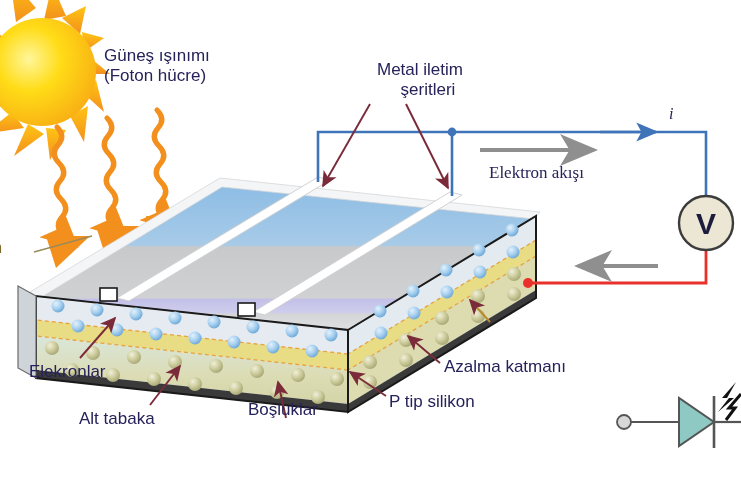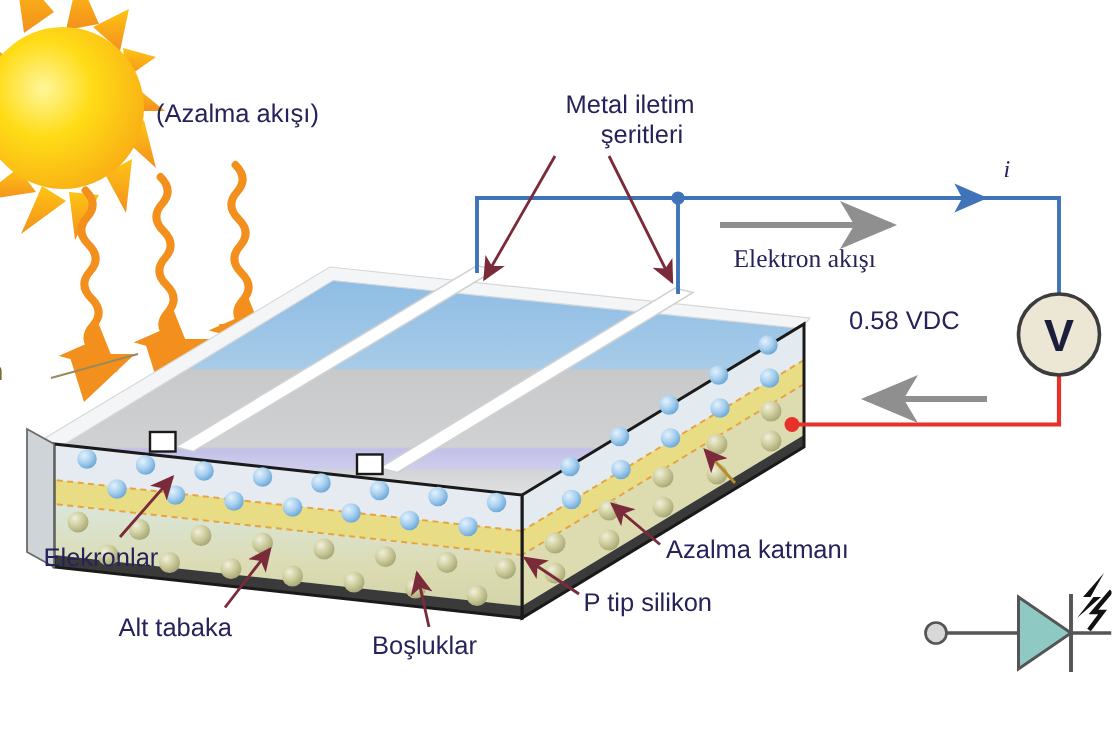--- a/index.html
+++ b/index.html
@@ -25,21 +25,21 @@
   #l-sunrad{left:104px;top:46px;}
   #l-metal{left:336px;top:60px;text-align:center;margin-left:41px;}
   #l-eflow{left:489px;top:163px;font-family:Liberation Serif, serif;}
   #l-vdc{left:566px;top:204px;}
   #l-i{left:669px;top:104px;}
   #l-ntip{left:494px;top:313px;}
   #l-azalma{left:444px;top:357px;text-align:center;}
   #l-ptip{left:389px;top:392px;text-align:right;}
   #l-elek{left:29px;top:362px;}
   #l-alt{left:79px;top:409px;}
-  #l-bos{left:248px;top:421px;}
+  #l-bos{left:248px;top:400px;}
   #l-pv{left:625px;top:455px;}
   #l-cutleft{left:-12px;top:238px;color:#7a6a2e;}
 </style>
 </head>
 <body>
 
 <div id="stage">
 
   <svg width="741" height="486" viewBox="0 0 741 486">
     <defs>
@@ -274,27 +274,26 @@
       <circle cx="624" cy="422" r="7" fill="#d8d8d8" stroke="#555" stroke-width="1.8"></circle>
       <line x1="631" y1="422" x2="679" y2="422" stroke="#555" stroke-width="2.2"></line>
       <polygon points="679,398 679,446 714,422" fill="#8fc9c4" stroke="#555" stroke-width="2"></polygon>
       <line x1="714" y1="396" x2="714" y2="448" stroke="#555" stroke-width="2.6"></line>
       <line x1="714" y1="422" x2="741" y2="422" stroke="#555" stroke-width="2.2"></line>
       <path d="M736,382 L722,398 L729,398 L718,412 L734,398 L727,398 Z" fill="#111"></path>
       <path d="M741,394 L729,408 L735,408 L726,420" fill="none" stroke="#111" stroke-width="3"></path>
     </g>
   </svg>
 
-  <div class="lbl" id="l-sunrad"><br><span>(Azalma akışı)</span></div>
+  <div class="lbl" id="l-sunrad"><span>Güneş ışınımı</span><br><span>(Foton hücre)</span></div>
 
   <div class="lbl" id="l-metal"><span>Metal iletim</span><br><span style="margin-left:16px;display:inline-block">şeritleri</span></div>
 
   <div class="lbl" id="l-eflow">Elektron akışı</div>
 
-  <div class="lbl" id="l-vdc">0.58 VDC</div>
 
   <div class="lbl ital" id="l-i">i</div>
 
 
   <div class="lbl" id="l-azalma">Azalma katmanı</div>
 
   <div class="lbl" id="l-ptip">P tip silikon</div>
 
   <div class="lbl" id="l-elek">Elekronlar</div>
 

